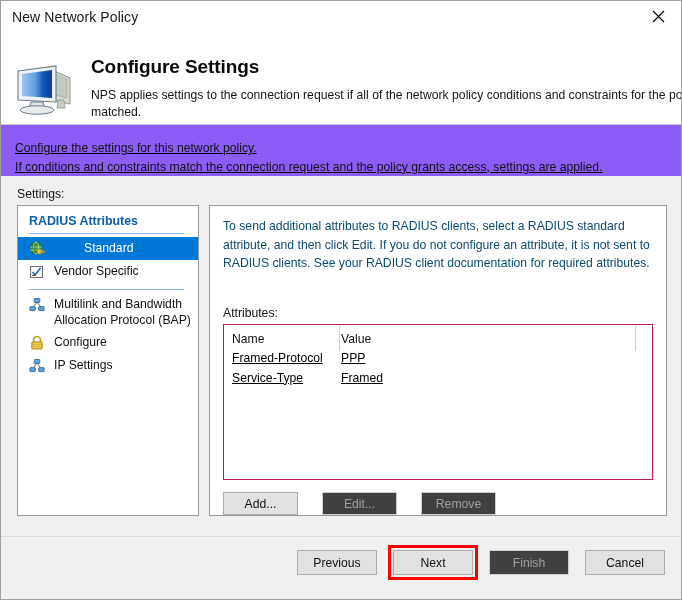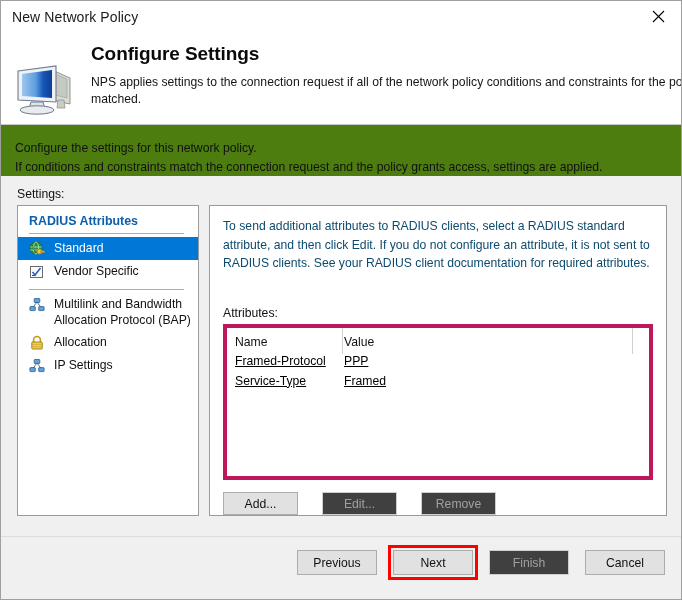--- a/index.html
+++ b/index.html
@@ -75,36 +75,37 @@
   }
   .banner-text {
     flex: 1;
     padding-right: 6px;
     overflow: hidden;
   }
   .banner-title {
     font-size: 19px;
     font-weight: bold;
     color: #0a0a0a;
-    margin: 3px 0 9px 0;
+    margin: 16px 0 9px 0;
     letter-spacing: -0.1px;
   }
   .banner-desc {
     font-size: 12.2px;
     color: #151515;
     line-height: 1.42;
     white-space: nowrap;
   }
   .banner-desc .l2 { white-space: nowrap; }
 
   
   .instructions {
-    background: #4d7c0f;
+    background: #8b5cf6;
     padding: 14px 0 0 14px;
     flex: 0 0 auto;
+    text-decoration: underline;
   }
   .instructions div {
     font-size: 12.2px;
     line-height: 1.53;
     color: #111;
   }
 
   
   .content {
     flex: 1;
@@ -151,20 +152,21 @@
     align-items: flex-start;
     padding: 3px 4px 3px 10px;
     font-size: 12.2px;
     color: #111;
     line-height: 1.27;
     cursor: default;
   }
   .tree-item.selected {
     background: #0078d7;
     color: #ffffff;
+    gap: 30px;
   }
   .tree-item .ti-icon {
     width: 18px;
     min-width: 18px;
     height: 17px;
     margin-right: 8px;
     display: flex;
     align-items: center;
     justify-content: center;
     flex: 0 0 auto;
@@ -185,21 +187,21 @@
     font-size: 12.2px;
     line-height: 1.5;
     color: #0c4a6e;
   }
   .attr-label {
     font-size: 12.2px;
     margin: 34px 0 4px 0;
     color: #111;
   }
   .attr-table {
-    border: 4px solid #be185d;
+    border: 1px solid #be185d;
     height: 156px;
     position: relative;
     background: #fff;
     overflow: hidden;
   }
   .attr-grid { width: 100%; }
   .attr-row {
     display: flex;
     font-size: 12.2px;
     line-height: 1.0;
@@ -396,21 +398,21 @@
 
         <div class="tree-item">
           <span class="ti-icon">
             <svg width="16" height="16" viewBox="0 0 16 16">
               <path d="M4.6,7 V4.9 A3.4,3.4 0 0 1 11.4,4.9 V7" fill="none" stroke="#c79a13" stroke-width="1.6"></path>
               <rect x="2.8" y="7" width="10.4" height="7" rx="0.8" fill="#f5cf4e" stroke="#9a7710" stroke-width="0.9"></rect>
               <line x1="2.8" y1="9.4" x2="13.2" y2="9.4" stroke="#c9a42a" stroke-width="0.7"></line>
               <line x1="2.8" y1="11.6" x2="13.2" y2="11.6" stroke="#c9a42a" stroke-width="0.7"></line>
             </svg>
           </span>
-          <span class="ti-label">Allocation</span>
+          <span class="ti-label">Configure</span>
         </div>
 
         <div class="tree-item">
           <span class="ti-icon">
             <svg width="16" height="16" viewBox="0 0 16 16">
               <line x1="8" y1="5" x2="3.5" y2="11" stroke="#6d6d6d" stroke-width="1"></line>
               <line x1="8" y1="5" x2="12.5" y2="11" stroke="#6d6d6d" stroke-width="1"></line>
               <rect x="5.2" y="1.5" width="5.6" height="4" rx="0.6" fill="#5fa2dd" stroke="#2b5f92" stroke-width="0.8"></rect>
               <rect x="0.9" y="9.6" width="5.4" height="4" rx="0.6" fill="#5fa2dd" stroke="#2b5f92" stroke-width="0.8"></rect>
               <rect x="9.7" y="9.6" width="5.4" height="4" rx="0.6" fill="#5fa2dd" stroke="#2b5f92" stroke-width="0.8"></rect>

